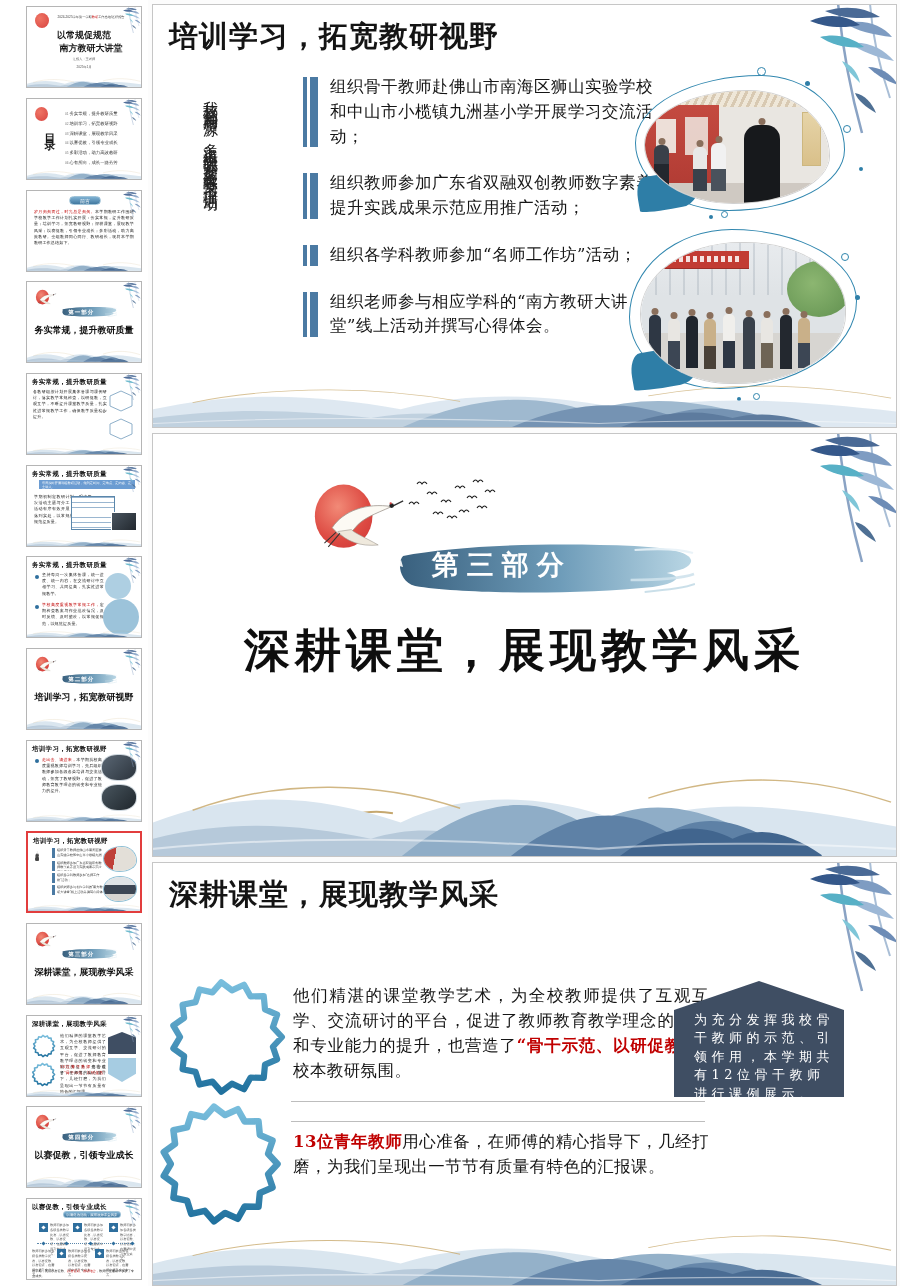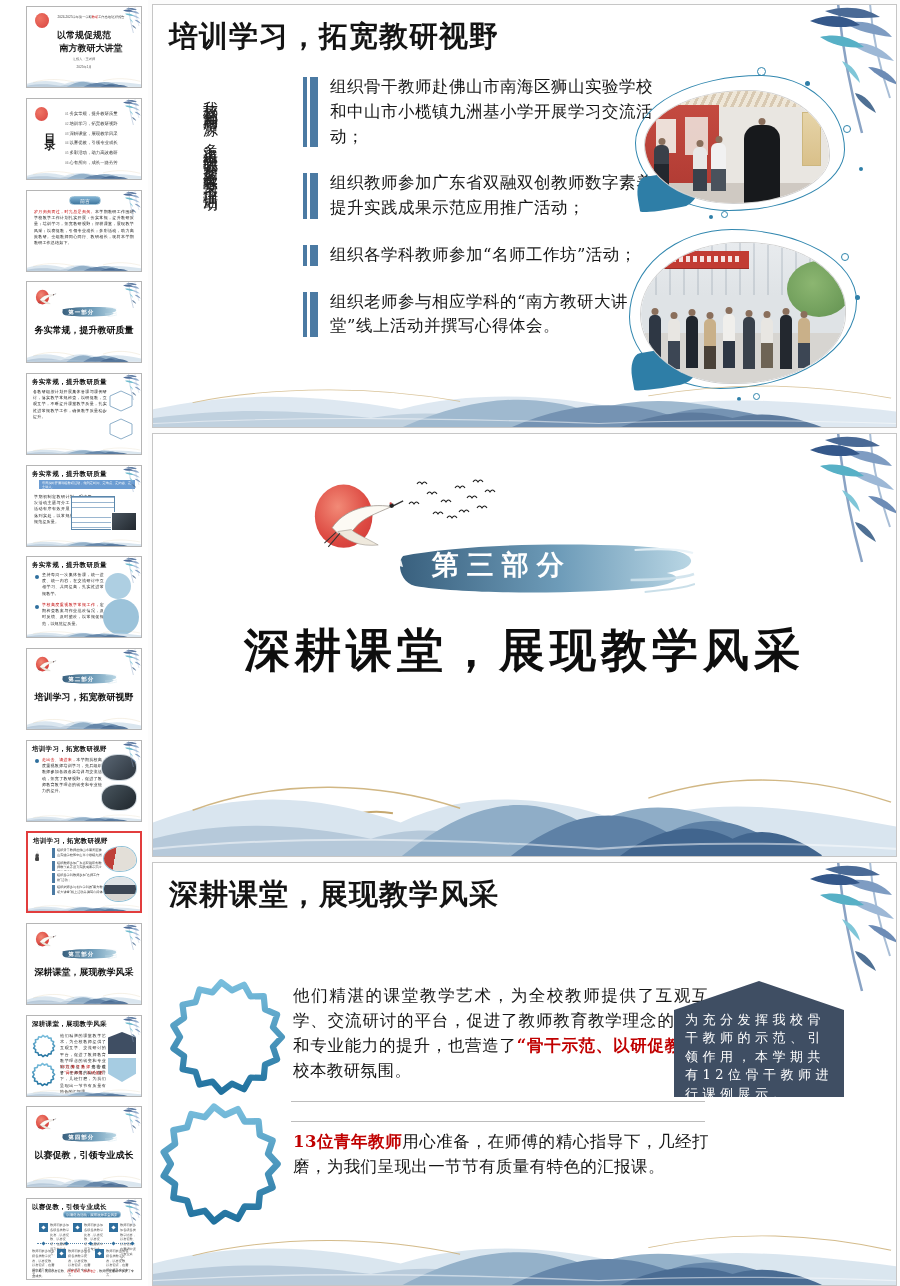--- a/index.html
+++ b/index.html
@@ -86,21 +86,21 @@
   .cloud { position:absolute; }
 
   
   .ring { position:absolute; }
   .para { position:absolute; left:140px; width:416px; font-size:16.5px; line-height:1.52;
           letter-spacing:.4px; color:#161616; text-align:justify; font-family:"DejaVu Serif", serif; }
   .red { color:#c00000; font-weight:700; }
   .hr { position:absolute; left:138px; width:414px; border-top:1px solid #bdbdbd; }
   .hexDark { position:absolute; left:521px; top:118px; width:170px; height:116px; background:#3f4e63;
              clip-path:polygon(50% 0,100% 25%,100% 100%,0 100%,0 25%); }
-  .hexDark .txt { position:absolute; left:11px; right:5px; top:30px; color:#fff; font-size:13px;
+  .hexDark .txt { position:absolute; left:20px; right:5px; top:30px; color:#fff; font-size:13px;
                   line-height:1.42; letter-spacing:4.5px; font-family:"DejaVu Serif", serif; }
   .hexLight { position:absolute; left:521px; top:246px; width:170px; height:128px; background:#a6cce2;
               clip-path:polygon(0 0,100% 0,100% 66%,50% 100%,0 66%); }
   .hexLight .txt { position:absolute; left:10px; right:6px; top:9px; color:#2e3b4e; font-weight:600;
                    font-size:13px; line-height:1.5; letter-spacing:2px; font-family:"DejaVu Serif", serif; }
 </style>
 </head>
 <body>
 
 <svg class="defs" aria-hidden="true">

